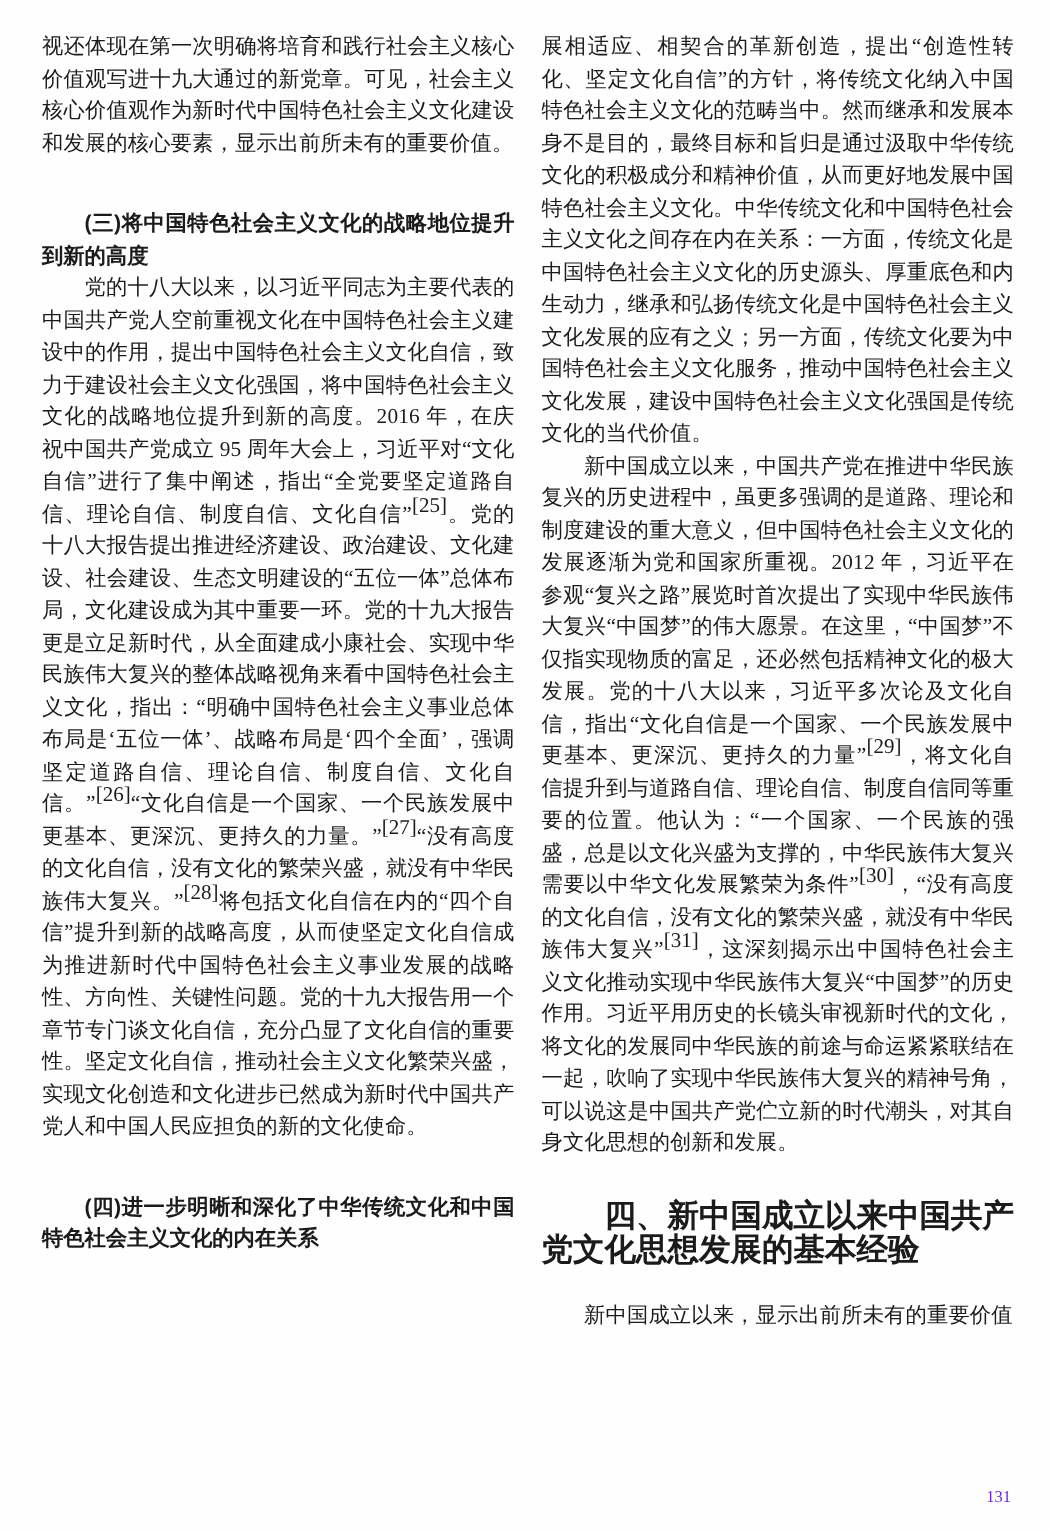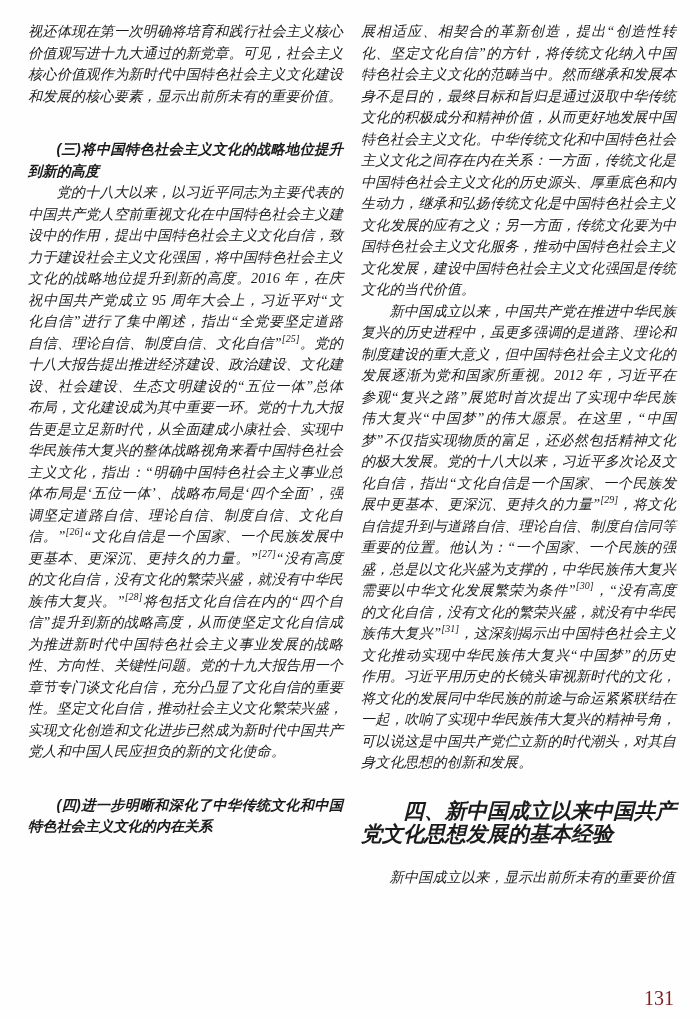--- a/index.html
+++ b/index.html
@@ -24,52 +24,52 @@
     gap: 18px;
   }
   .col {
     width: 315px;
     box-sizing: border-box;
     font-size: 14.2px;
     line-height: 21.5px;
     text-align: justify;
     letter-spacing: 0.1px;
   }
-  .block { margin: 0; font-style: italic; }
+  .block { margin: 0; }
   .block.p { text-indent: 2em; }
   .block.p-cont { text-indent: 0; }
   .block.h3 {
     text-indent: 2em;
     font-family: "Liberation Sans", "DejaVu Sans", sans-serif;
     font-weight: 700;
     letter-spacing: 0;
     margin-top: 32px;
   }
   .block.h2 {
     text-indent: 2em;
     font-family: "Liberation Sans", "DejaVu Sans", sans-serif;
     font-weight: 700;
     font-size: 21px;
     line-height: 23.5px;
     margin: 25px 0 21px 0;
     letter-spacing: 0;
   }
   sup.cite {
-    font-size: 10px;
+    font-size: 14px;
     line-height: 0;
     vertical-align: super;
     letter-spacing: 0;
   }
   .page-number {
     position: absolute;
     top: 989px;
     right: 26px;
-    font-size: 20px;
+    font-size: 11px;
     line-height: 18px;
-    color: #7f1d1d;
+    color: #6d28d9;
   }
 </style>
 </head>
 <body>
 
 <div class="page">
   <div class="columns">
     <div class="col" id="left-column">
         <div class="block p-cont">视还体现在第一次明确将培育和践行社会主义核心价值观写进十九大通过的新党章。可见，社会主义核心价值观作为新时代中国特色社会主义文化建设和发展的核心要素，显示出前所未有的重要价值。</div>
         <div class="block h3">(三)将中国特色社会主义文化的战略地位提升到新的高度</div>

